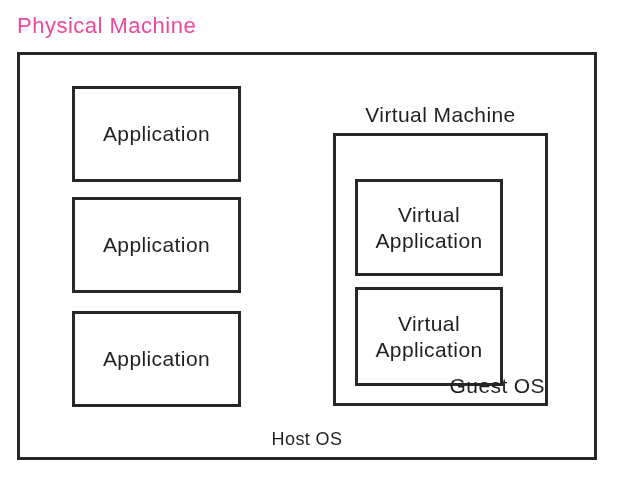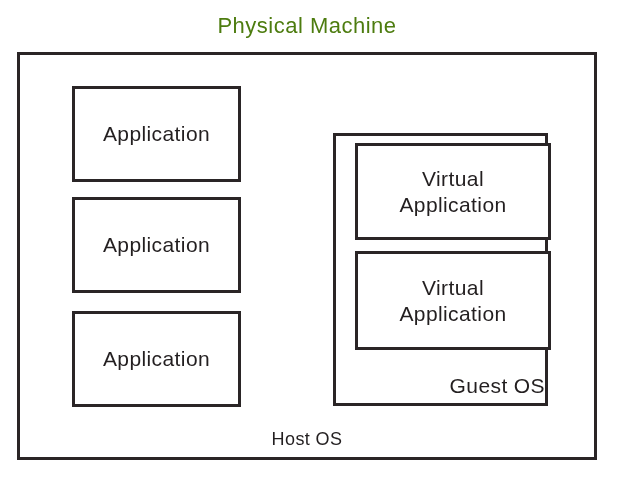--- a/index.html
+++ b/index.html
@@ -14,25 +14,24 @@
     height: 482px;
     background: #ffffff;
     color: #231f20;
     overflow: hidden;
   }
   .diagram-title {
     position: absolute;
     left: 17px;
     top: 13px;
     width: 580px;
-    text-align: center;
     font-size: 22px;
     line-height: 26px;
     letter-spacing: 0.5px;
-    color: #4d7c0f;
+    color: #ec4899;
   }
   .outer-box {
     position: absolute;
     left: 17px;
     top: 52px;
     width: 580px;
     height: 408px;
     border: 3px solid #2a2526;
     box-sizing: border-box;
     background: #ffffff;
@@ -71,31 +70,32 @@
     top: 78px;   
     width: 215px;
     height: 273px;
     border: 3px solid #2a2526;
     box-sizing: border-box;
     background: #ffffff;
   }
   .va-box {
     position: absolute;
     left: 19px; 
-    width: 196px;
+    width: 148px;
     border: 3px solid #2a2526;
     box-sizing: border-box;
     display: flex;
     align-items: center;
     justify-content: center;
     text-align: center;
     font-size: 21px;
     line-height: 26px;
     letter-spacing: 0.4px;
     background: #ffffff;
+    margin-top: 36px;
   }
   .va-box-1 { top: 7px;  height: 97px; }  
   .va-box-2 { top: 115px; height: 99px; } 
   .va-box span { display: block; width: 130px; }
   .guest-os-label {
     position: absolute;
     left: 0;
     top: 237px;
     width: 209px;
     text-align: right;
@@ -128,20 +128,21 @@
     </div>
 
     <div class="app-box app-box-2">
       <span>Application</span>
     </div>
 
     <div class="app-box app-box-3">
       <span>Application</span>
     </div>
 
+    <div class="vm-label">Virtual Machine</div>
 
     <div class="vm-box">
 
       <div class="va-box va-box-1">
         <span>Virtual Application</span>
       </div>
 
       <div class="va-box va-box-2">
         <span>Virtual Application</span>
       </div>

